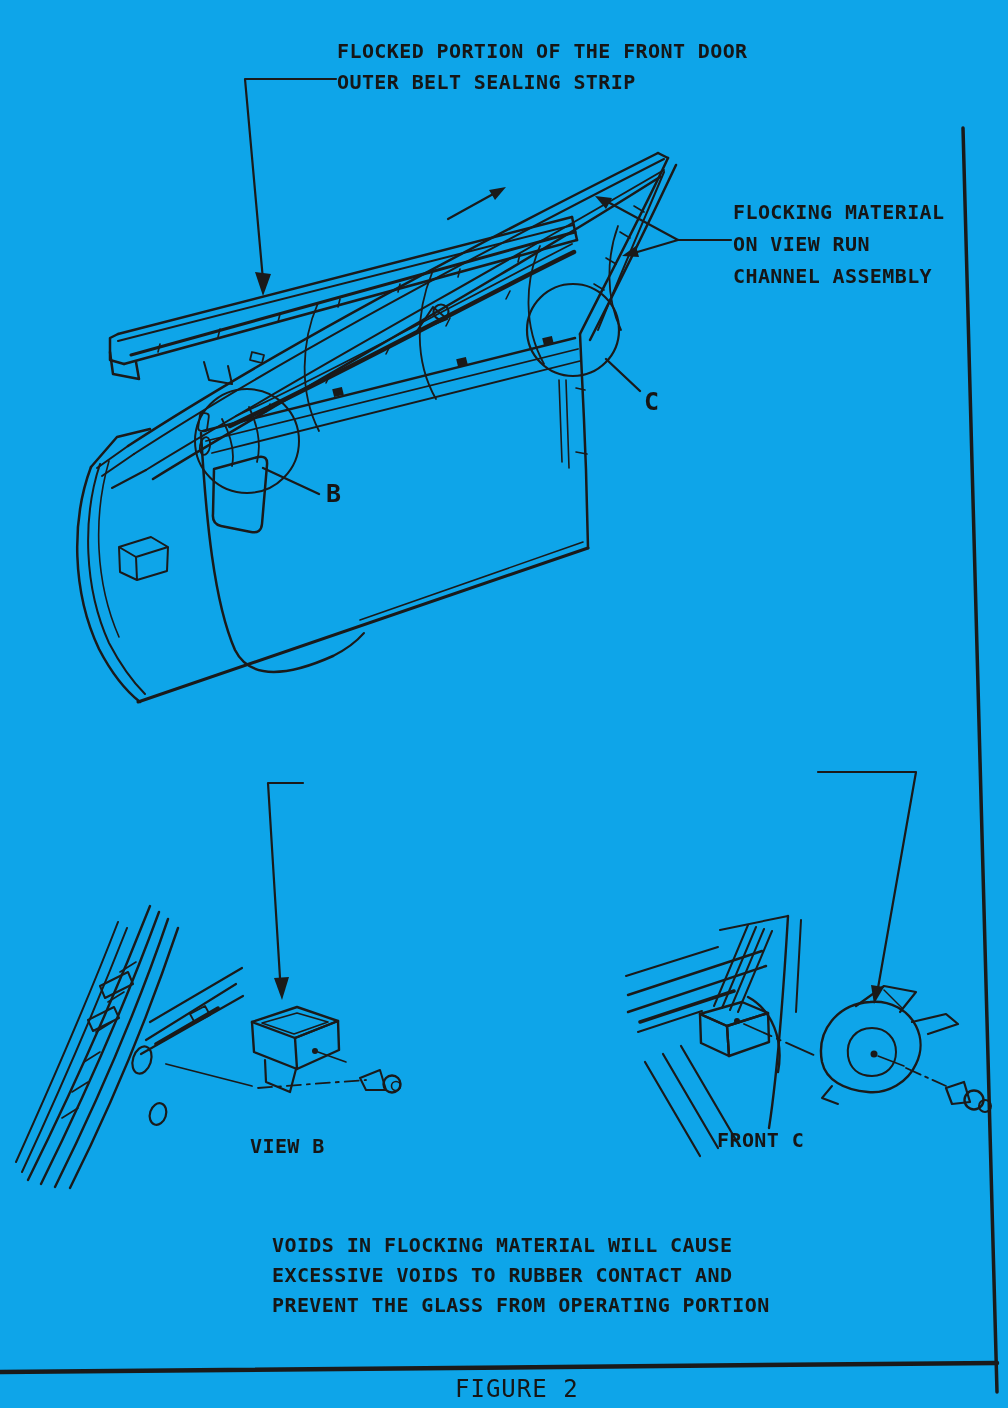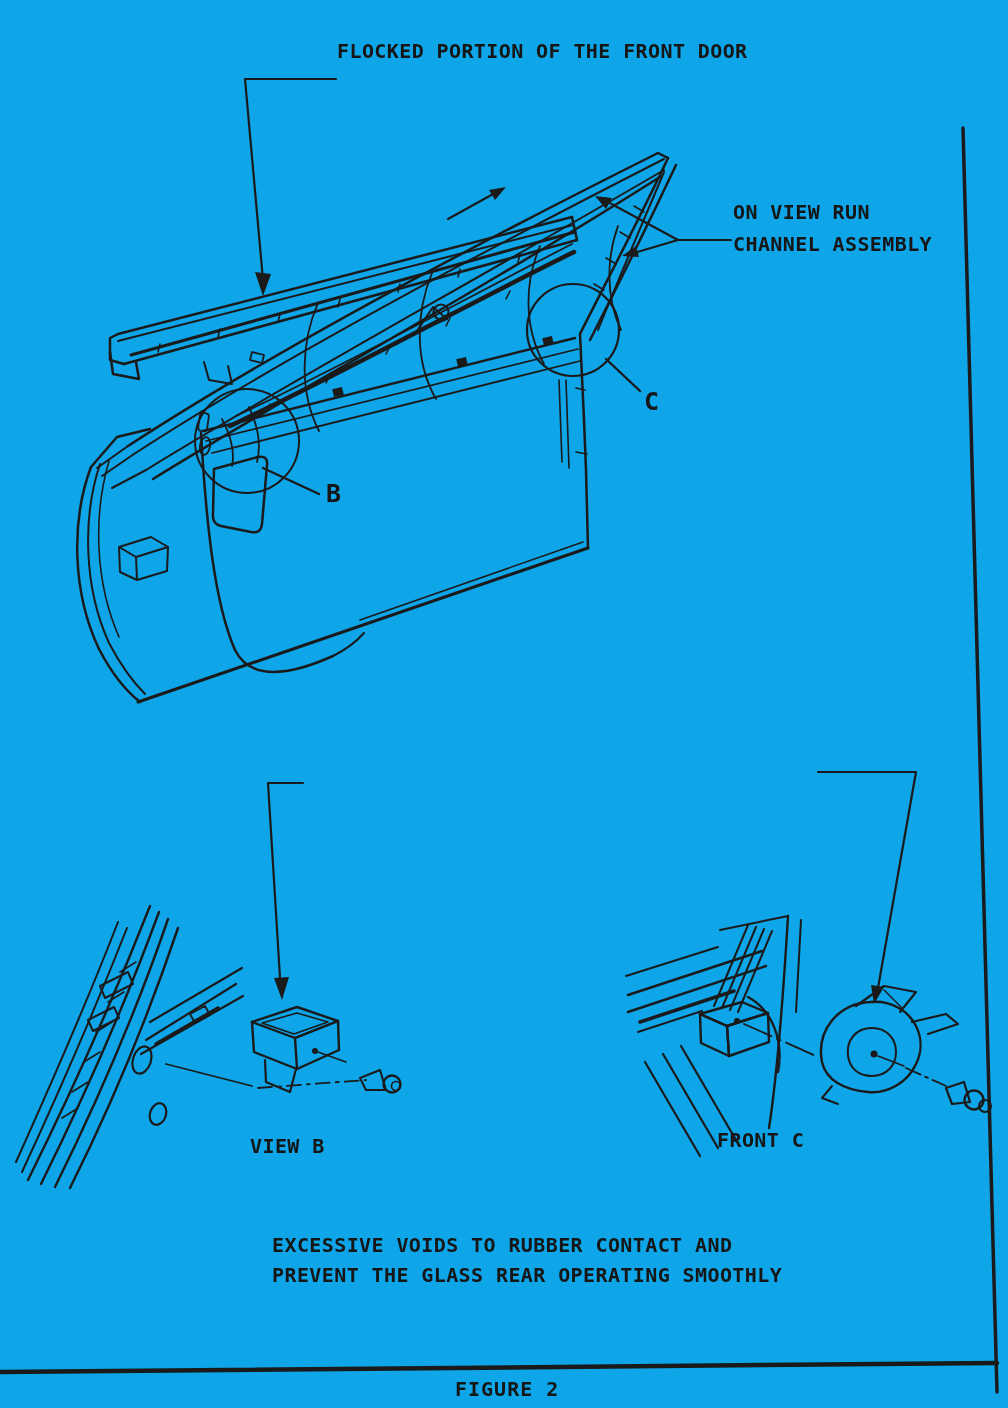--- a/index.html
+++ b/index.html
@@ -8,21 +8,21 @@
     font-family:"DejaVu Sans Mono","Liberation Mono",monospace;
     color:#1a1a1a;overflow:hidden;margin:0 auto;
   }
   svg.art{position:absolute;left:0;top:0;width:1008px;height:1408px;}
   .lbl{
     position:absolute;font-weight:bold;font-size:20px;line-height:31px;
     letter-spacing:0.4px;white-space:nowrap;color:#161616;
   }
   .lbl div{white-space:nowrap;}
   .big-letter{font-size:25px;font-weight:bold;letter-spacing:0;}
-  .caption{font-size:20px;font-weight:bold;letter-spacing:1px;}
+  .caption{font-size:24px;font-weight:normal;letter-spacing:1px;}
 </style>
 </head>
 <body>
 
 <div class="page">
 
   <svg class="art" viewBox="0 0 1008 1408" fill="none" stroke="#1a1a1a" stroke-width="2.5" stroke-linecap="round" stroke-linejoin="round">
 
     <g>
       <path d="M 963,128 L 997,1392" stroke-width="3.5"></path>
@@ -182,35 +182,38 @@
         <path d="M 906,1068 L 946,1086" stroke-width="1.8" stroke-dasharray="16 5 3 5"></path>
         <path d="M 946,1088 L 964,1082 L 970,1102 L 952,1104 Z" stroke-width="2.2"></path>
         <circle cx="974" cy="1100" r="9.5" stroke-width="2.4"></circle>
         <circle cx="985" cy="1106" r="6" stroke-width="2"></circle>
       </g>
     </g>
   </svg>
 
   <div class="lbl" style="left:337px;top:36px;">
     <div>FLOCKED PORTION OF THE FRONT DOOR</div>
+    <div>OUTER BELT SEALING STRIP</div>
   </div>
 
   <div class="lbl" style="left:733px;top:196px;line-height:32px;">
+    <div>FLOCKING MATERIAL</div>
     <div>ON VIEW RUN</div>
     <div>CHANNEL ASSEMBLY</div>
   </div>
 
   <div class="lbl big-letter" style="left:326px;top:478px;">B</div>
   <div class="lbl big-letter" style="left:644px;top:386px;">C</div>
 
   <div class="lbl" style="left:381px;top:762px;line-height:30px;">
   </div>
 
   <div class="lbl" style="left:250px;top:1131px;">VIEW B</div>
   <div class="lbl" style="left:717px;top:1125px;">FRONT C</div>
 
   <div class="lbl" style="left:272px;top:1230px;line-height:30px;">
+    <div>VOIDS IN FLOCKING MATERIAL WILL CAUSE</div>
     <div>EXCESSIVE VOIDS TO RUBBER CONTACT AND</div>
-    <div>PREVENT THE GLASS REAR OPERATING SMOOTHLY</div>
+    <div>PREVENT THE GLASS FROM OPERATING PORTION</div>
   </div>
 
   <div class="lbl caption" style="left:455px;top:1374px;">FIGURE 2</div>
 </div>
 
 </body></html>

